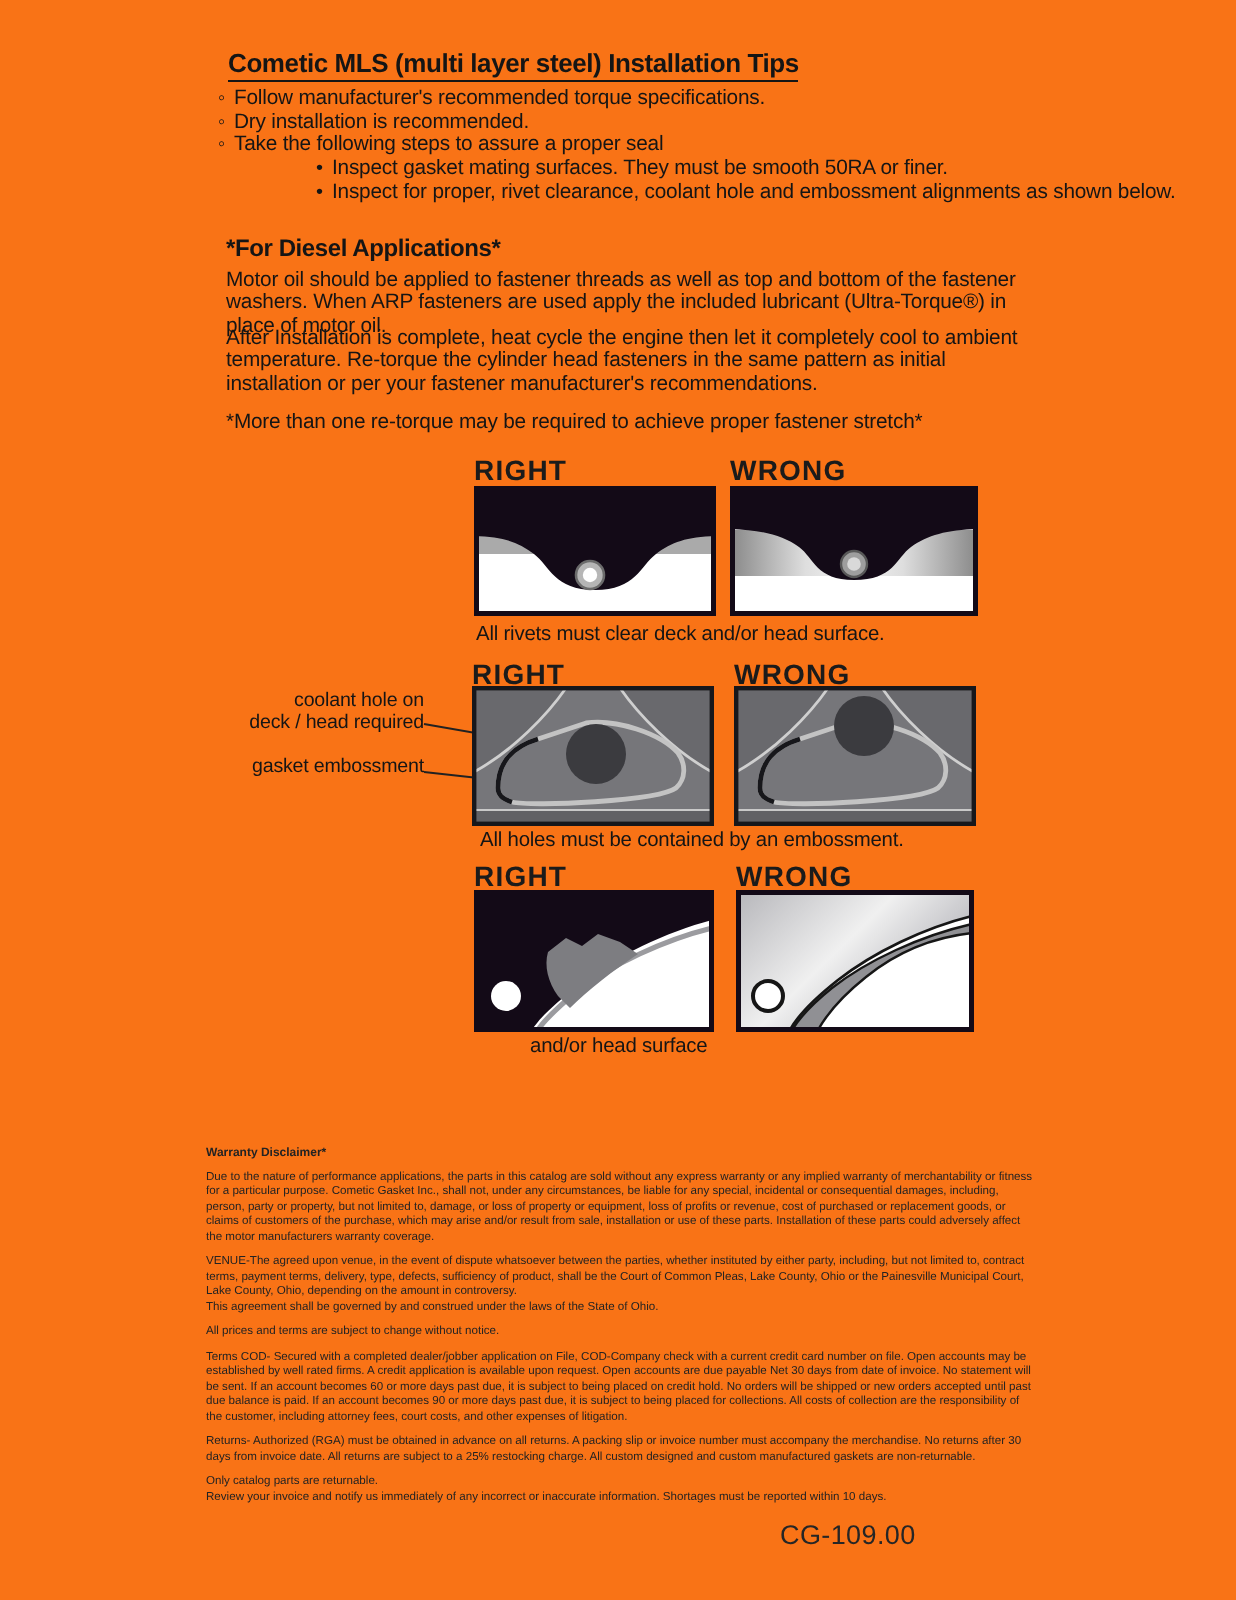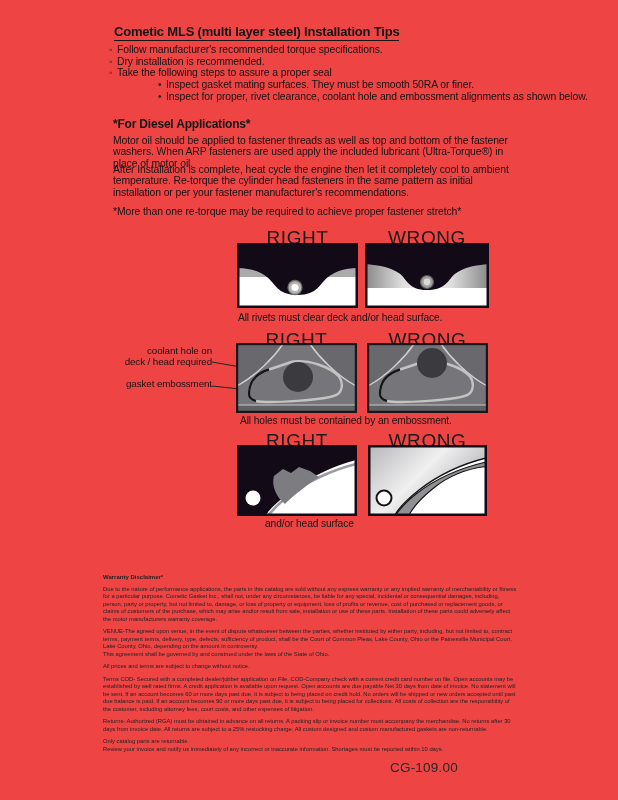--- a/index.html
+++ b/index.html
@@ -1,34 +1,34 @@
 <!DOCTYPE html>
 <html><head>
 <meta charset="utf-8">
 <style>
   html,body{margin:0;padding:0;background:#ffffff;}
   .page{
-    position:relative;width:618px;height:800px;background:#ef4444;
+    position:relative;width:618px;height:800px;background:#f97316;
     font-family:"Liberation Sans",sans-serif;color:#151515;overflow:hidden;
   }
   .title{
     position:absolute;left:114px;top:24px;margin:0;
     font-size:13px;font-weight:700;letter-spacing:-0.2px;
     border-bottom:1.8px solid #151515;padding-bottom:1px;display:inline-block;
   }
   .bullets{position:absolute;left:109px;top:44px;font-size:10.4px;line-height:11.7px;letter-spacing:-0.1px;}
   .brow{display:flex;align-items:flex-start;}
   .brow .bm{width:8px;flex:0 0 8px;font-size:10px;}
   .brow.sub{margin-left:49px;}
   .dieselh{position:absolute;left:113px;top:117px;margin:0;font-size:12px;font-weight:700;letter-spacing:-0.2px;}
   .para{position:absolute;left:113px;width:398px;font-size:10.4px;line-height:11.4px;letter-spacing:-0.1px;}
   #para1{top:135px;}
   #para2{top:164px;}
   #footnote{top:206px;width:420px;}
-  .dlabel{position:absolute;font-size:19px;font-weight:400;letter-spacing:0.6px;text-align:center;color:#1b1b1b;}
+  .dlabel{position:absolute;font-size:14px;font-weight:700;letter-spacing:0.6px;color:#1b1b1b;}
   .dbox{position:absolute;line-height:0;}
   .caption{position:absolute;font-size:10.2px;font-weight:400;letter-spacing:-0.1px;line-height:11.5px;}
   .ptr{position:absolute;left:100px;width:112px;text-align:right;font-size:9.8px;line-height:11px;letter-spacing:-0.1px;}
   .ptr span{display:block;}
   .leader{position:absolute;left:110px;top:338px;}
   .fine{position:absolute;left:103px;top:574px;width:414px;font-size:5.8px;line-height:7.5px;color:#232323;}
   .fine .fp-h{font-weight:700;margin:0 0 4px 0;font-size:6px;}
   .fine p{margin:0 0 5px 0;}
   .fine p.nogap{margin-bottom:0;}
   .pcode{position:absolute;left:390px;top:760px;font-size:13.5px;letter-spacing:0.2px;color:#262626;}

